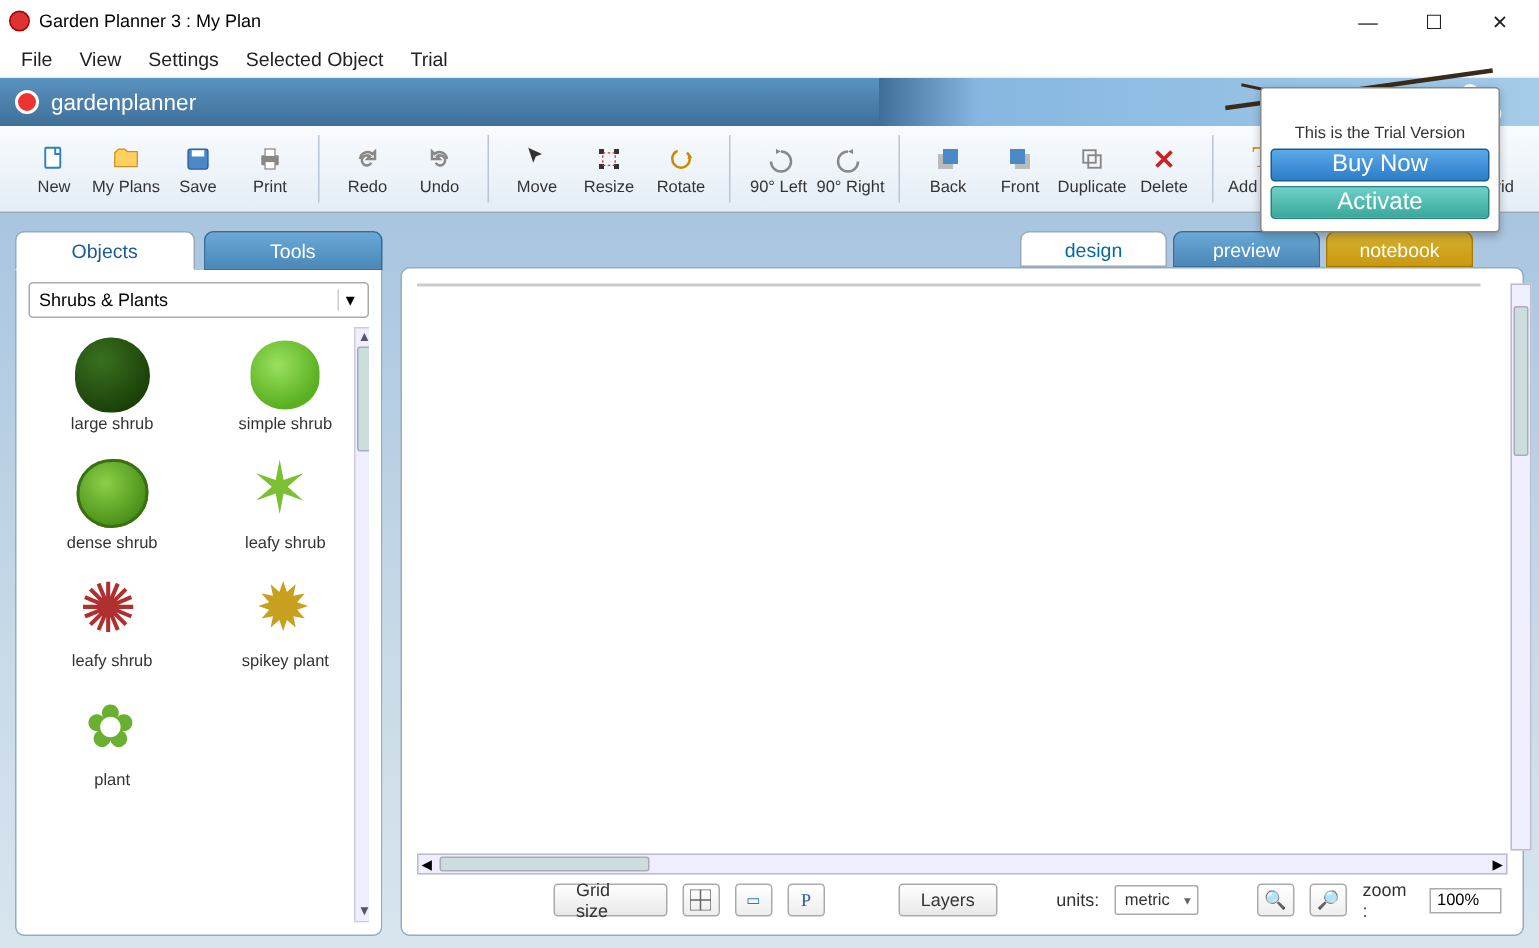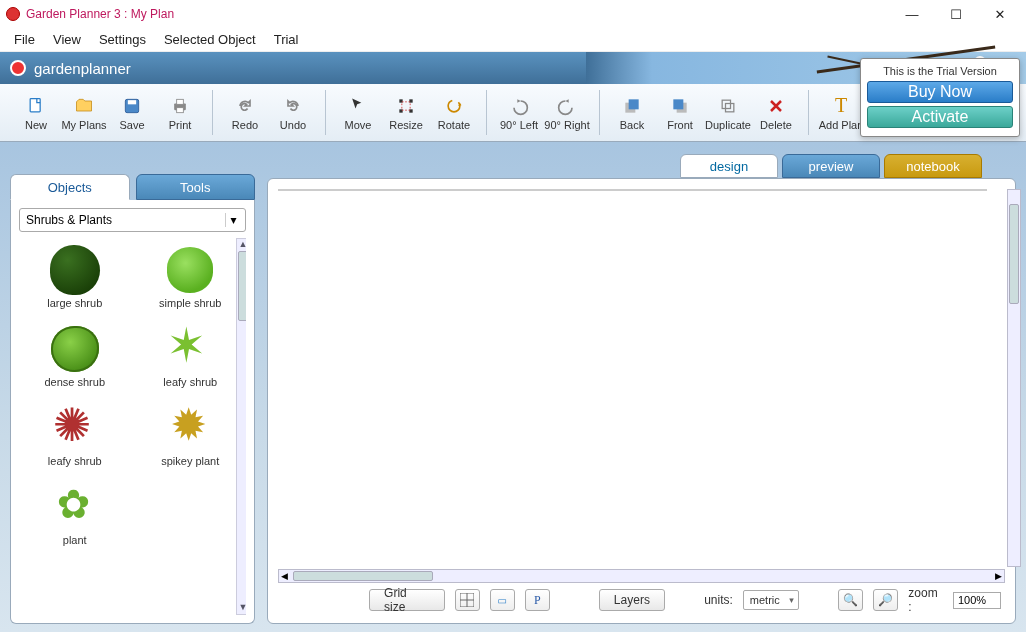--- a/index.html
+++ b/index.html
@@ -1,47 +1,47 @@
 <!DOCTYPE html>
 <html><head>
 <meta charset="utf-8">
 <style>
 * { box-sizing: border-box; margin: 0; padding: 0; font-family: "Segoe UI", Tahoma, Arial, sans-serif; }
 html, body { width: 1026px; height: 632px; overflow: hidden; background: #fff; }
 
 .titlebar { height: 28px; display: flex; align-items: center; padding: 0 4px; font-size: 12px; }
 .titlebar .app-icon { width:14px; height:14px; border-radius:50%; background:#d33; margin:0 6px 0 2px; border:1px solid #a00;}
-.titlebar .title { flex:1; color:#be185d; }
+.titlebar .title { flex:1; color:#000000; }
 .titlebar .winbtn { width:44px; height:28px; display:flex; align-items:center; justify-content:center; color:#222; font-size:13px; }
 
 .menubar { height:24px; display:flex; align-items:center; gap:2px; padding:0 6px; font-size:13px; border-bottom:1px solid #eee;}
 .menubar .mitem { padding:2px 8px; color:#222; }
 
 .brandbar { height:32px; background: linear-gradient(#5a92bf,#3f6f98); display:flex; align-items:center; padding:0 10px; position:relative; color:#fff; font-size:15px;}
 .brandbar .brand-icon{ width:16px;height:16px;border-radius:50%;background:#e33;border:2px solid #fff;margin-right:8px;}
 .brandbar .sky { position:absolute; right:0; top:0; bottom:0; width:440px; background:linear-gradient(90deg,#3f6f98 0%, #87b7e0 15%, #a4cbe8 100%);}
 .brandbar .branch{position:absolute;background:#3a2a1a;}
 .brandbar .flower{position:absolute;width:12px;height:12px;background:#fff;border-radius:50%;}
 
 .toolbar { height:58px; background:linear-gradient(#f8fbfe,#e4edf5); border-bottom:1px solid #9ab; display:flex; align-items:stretch; padding:0 6px; position:relative;}
 .toolbar .grp { display:flex; align-items:center; padding:0 6px;}
 .toolbar .sep { width:1px; background:#b8c5d2; margin:6px 2px;}
 .tbtn { display:flex; flex-direction:column; align-items:center; justify-content:center; width:48px; height:52px; gap:2px; font-size:11px; color:#333; border-radius:3px;}
 .tbtn .ico { width:22px; height:22px; display:flex; align-items:center; justify-content:center;}
 .tbtn svg{ width:20px;height:20px;}
 
-.trial-popup{ position:absolute; right:6px; top:-26px; width:160px; background:#fff; border:1px solid #888; border-radius:3px; padding:6px 6px 8px; box-shadow:0 2px 6px rgba(0,0,0,.25); z-index:20;}
+.trial-popup{ position:absolute; right:26px; top:-26px; width:160px; background:#fff; border:1px solid #888; border-radius:3px; padding:24px 6px 8px; box-shadow:0 2px 6px rgba(0,0,0,.25); z-index:20;}
 .trial-popup .msg{font-size:11px;text-align:center;color:#333;margin-bottom:4px;}
 .trial-popup .pbtn{display:block;width:100%;height:22px;margin-top:3px;border-radius:3px;border:1px solid;font-size:16px;color:#fff;text-align:center;line-height:20px;}
 .pbtn.buy{background:linear-gradient(#5da9e8,#2a7dc8);border-color:#1a5a98;}
 .pbtn.act{background:linear-gradient(#6dd0c8,#3aa89a);border-color:#2a8378;}
 
 .workspace{ height:490px; background:linear-gradient(#a8c5e0 0%, #c8dae8 60%, #d8e5ef 100%); display:flex; padding:12px 10px 8px; gap:12px;}
 
-.leftpanel{ width:245px; display:flex; flex-direction:column;margin-top:20px;}
+.leftpanel{ width:245px; display:flex; flex-direction:column;}
 .panel-tabs{ display:flex; gap:6px; height:26px;}
 .ptab{ flex:1; border-radius:6px 6px 0 0; display:flex; align-items:center; justify-content:center; font-size:13px; border:1px solid #9ab;}
 .ptab.active{ background:#fff; border-bottom-color:#fff; color:#1a5a98; font-weight:500;}
 .ptab.inactive{ background:linear-gradient(#6aa8d8,#4a88b8); color:#fff; border-color:#3a6a98;}
 .panel-body{ flex:1; background:#fff; border:1px solid #9ab; border-top:none; border-radius:0 0 6px 6px; padding:8px; display:flex; flex-direction:column; overflow:hidden;}
 .category-sel{ height:24px; border:1px solid #aaa; border-radius:3px; display:flex; align-items:center; padding:0 6px; font-size:12px; position:relative; background:#fff;}
 .category-sel .arrow{position:absolute;right:4px;width:16px;text-align:center;border-left:1px solid #ccc;}
 .palette{ flex:1; overflow:hidden; position:relative; margin-top:6px;}
 .palette-grid{ display:grid; grid-template-columns:1fr 1fr; gap:4px 4px;}
 .pitem{ display:flex; flex-direction:column; align-items:center; font-size:11px; color:#333; padding:4px 0;}

